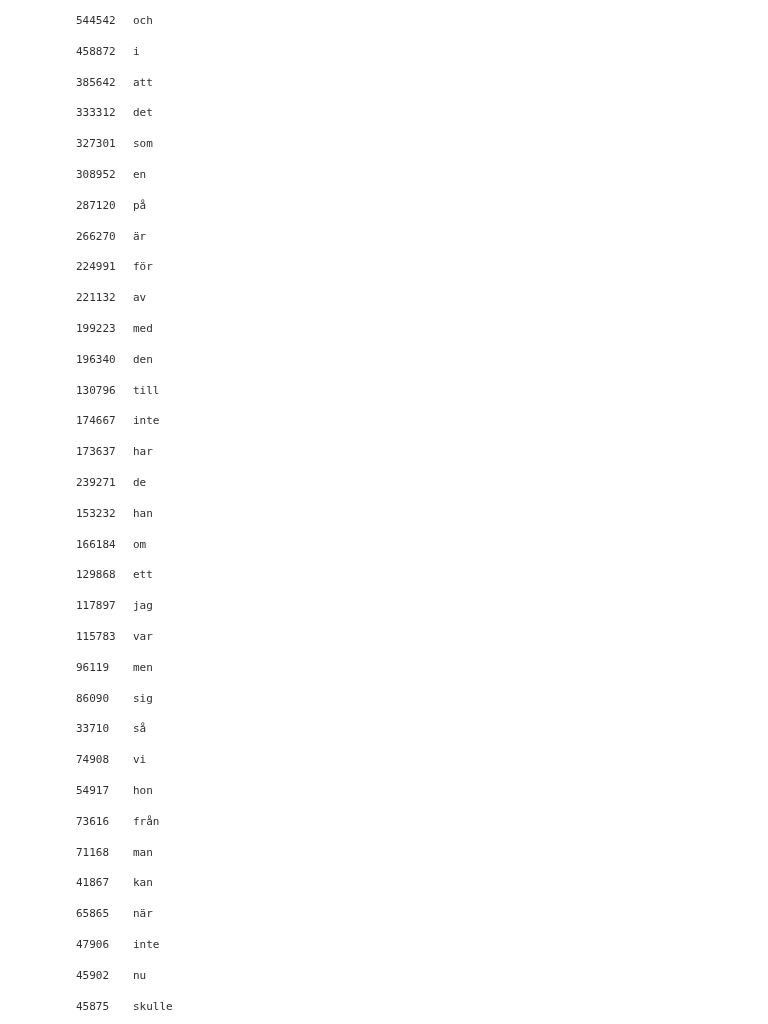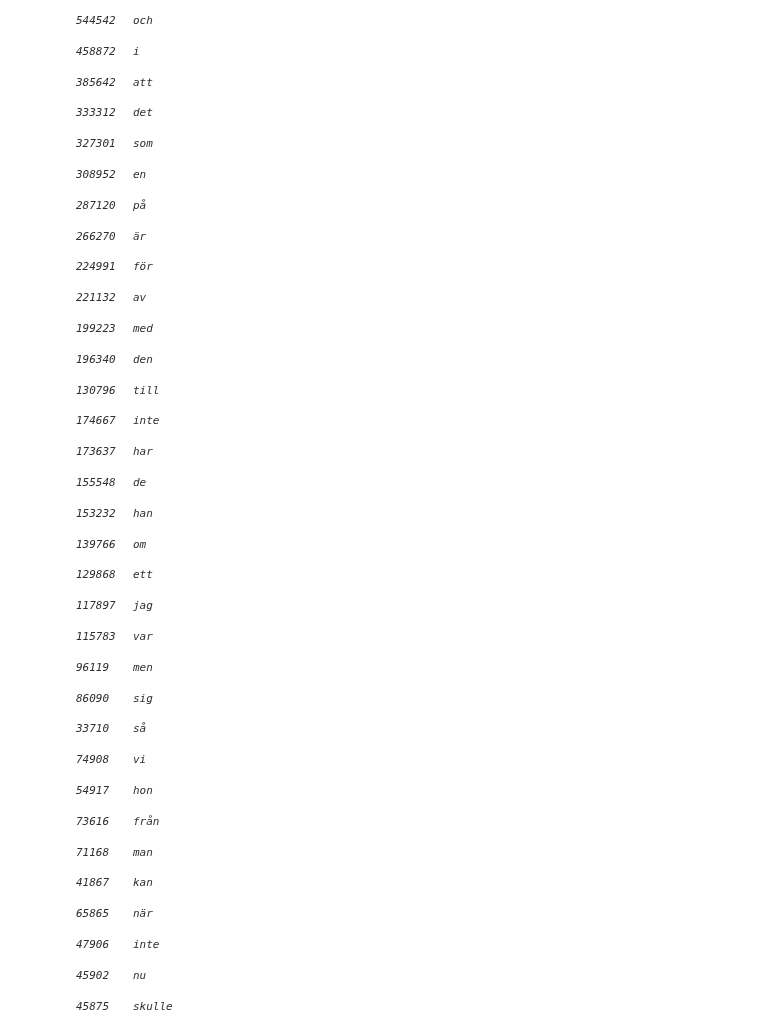--- a/index.html
+++ b/index.html
@@ -26,21 +26,20 @@
     color: #2f2f2f;
     white-space: pre;
     -webkit-font-smoothing: none;
     font-variant-ligatures: none;
     letter-spacing: 0;
   }
   .freq-row {
     display: block;
     height: 15.4px;
     white-space: pre;
-    font-style: italic;
   }
   .freq-count {
     display: inline-block;
     width: 57px;
     white-space: pre;
   }
   .freq-word {
     display: inline-block;
     white-space: pre;
   }
@@ -56,23 +55,23 @@
 <span class="freq-row"><span class="freq-count">308952</span><span class="freq-word">en</span></span>
 <span class="freq-row"><span class="freq-count">287120</span><span class="freq-word">på</span></span>
 <span class="freq-row"><span class="freq-count">266270</span><span class="freq-word">är</span></span>
 <span class="freq-row"><span class="freq-count">224991</span><span class="freq-word">för</span></span>
 <span class="freq-row"><span class="freq-count">221132</span><span class="freq-word">av</span></span>
 <span class="freq-row"><span class="freq-count">199223</span><span class="freq-word">med</span></span>
 <span class="freq-row"><span class="freq-count">196340</span><span class="freq-word">den</span></span>
 <span class="freq-row"><span class="freq-count">130796</span><span class="freq-word">till</span></span>
 <span class="freq-row"><span class="freq-count">174667</span><span class="freq-word">inte</span></span>
 <span class="freq-row"><span class="freq-count">173637</span><span class="freq-word">har</span></span>
-<span class="freq-row"><span class="freq-count">155548</span><span class="freq-word">de</span></span>
+<span class="freq-row"><span class="freq-count">239271</span><span class="freq-word">de</span></span>
 <span class="freq-row"><span class="freq-count">153232</span><span class="freq-word">han</span></span>
-<span class="freq-row"><span class="freq-count">139766</span><span class="freq-word">om</span></span>
+<span class="freq-row"><span class="freq-count">166184</span><span class="freq-word">om</span></span>
 <span class="freq-row"><span class="freq-count">129868</span><span class="freq-word">ett</span></span>
 <span class="freq-row"><span class="freq-count">117897</span><span class="freq-word">jag</span></span>
 <span class="freq-row"><span class="freq-count">115783</span><span class="freq-word">var</span></span>
 <span class="freq-row"><span class="freq-count">96119</span><span class="freq-word">men</span></span>
 <span class="freq-row"><span class="freq-count">86090</span><span class="freq-word">sig</span></span>
 <span class="freq-row"><span class="freq-count">33710</span><span class="freq-word">så</span></span>
 <span class="freq-row"><span class="freq-count">74908</span><span class="freq-word">vi</span></span>
 <span class="freq-row"><span class="freq-count">54917</span><span class="freq-word">hon</span></span>
 <span class="freq-row"><span class="freq-count">73616</span><span class="freq-word">från</span></span>
 <span class="freq-row"><span class="freq-count">71168</span><span class="freq-word">man</span></span>

